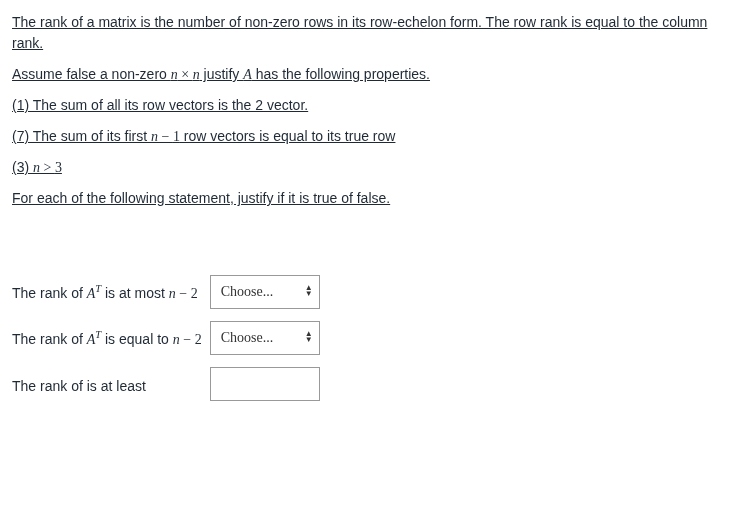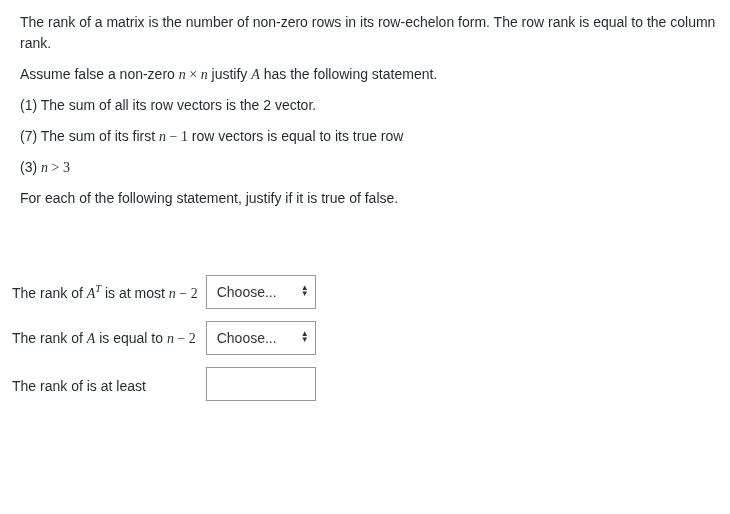--- a/index.html
+++ b/index.html
@@ -5,61 +5,62 @@
   * { box-sizing: border-box; }
   body {
     margin: 0;
     padding: 8px 12px;
     font-family: Arial, Helvetica, sans-serif;
     font-size: 14px;
     color: #1f2a36;
     background: #fff;
     width: 730px;
   }
-  p { margin: 4px 0 10px 8px; line-height: 1.5; }
+  p { margin: 4px 0 10px 0; line-height: 1.5; text-decoration: underline; }
   .math-it { font-style: italic; font-family: 'Times New Roman', serif; }
   .math-rm { font-family: 'Times New Roman', serif; }
   .sup { font-size: 0.75em; vertical-align: super; font-style: italic; font-family: 'Times New Roman', serif; }
   .gap { height: 50px; }
   table.answers { border-collapse: collapse; }
   table.answers td { padding: 6px 8px 6px 0; vertical-align: middle; }
   .stmt { white-space: nowrap; padding-right:10px; }
   .selectwrap {
     position: relative;
     display: inline-block;
     border: 1px solid #999;
     background: #fff;
     height: 34px;
     min-width: 110px;
     padding: 0 24px 0 10px;
     line-height: 32px;
     cursor: pointer;
     font-size: 14px;
     color: #333;
+    font-family: Liberation Serif, serif;
   }
   .selectwrap .arrows {
     position: absolute;
     right: 6px;
     top: 50%;
     transform: translateY(-50%);
     display: flex;
     flex-direction: column;
     line-height: 4px;
     font-size: 8px;
     color: #333;
   }
   .selectwrap .arrows span { display:block; height:6px; }
 </style>
 </head>
 <body>
 
 <p>The rank of a matrix is the number of non-zero rows in its row-echelon form. The row rank is equal to the column rank.</p>
 
 <p>
-  <span>Assume false a non-zero </span><span class="math-it">n</span><span class="math-rm"> × </span><span class="math-it">n</span><span> justify </span><span class="math-it">A</span><span> has the following statement.</span>
+  <span>Assume false a non-zero </span><span class="math-it">n</span><span class="math-rm"> × </span><span class="math-it">n</span><span> justify </span><span class="math-it">A</span><span> has the following properties.</span>
 </p>
 
 <p>(1) The sum of all its row vectors  is the 2 vector.</p>
 
 <p>
   <span>(7) The sum of its first </span><span class="math-it">n</span><span class="math-rm"> − </span><span class="math-rm">1</span><span> row vectors is equal to its true row</span>
 </p>
 
 <p>
   <span>(3) </span><span class="math-it">n</span><span class="math-rm"> &gt; </span><span class="math-rm">3</span>
@@ -80,35 +81,35 @@
       <div class="selectwrap">
         <span>Choose...</span>
         <span class="arrows">
               <span>▲</span>
               <span>▼</span>
             </span>
       </div>
     </td>
   </tr>
 
-
   <tr>
     <td class="stmt">
-      <span>The rank of </span><span class="math-it">A</span><span> is equal to </span><span> </span><span class="math-it">n</span><span class="math-rm"> − </span><span class="math-rm">2</span>
+      <span>The rank of </span><span class="math-it">A</span><span class="sup">T</span><span> is equal to </span><span class="math-it">n</span><span class="math-rm"> − </span><span class="math-rm">2</span>
     </td>
     <td>
       <div class="selectwrap">
         <span>Choose...</span>
         <span class="arrows">
               <span>▲</span>
               <span>▼</span>
             </span>
       </div>
     </td>
   </tr>
+
 
 
 
   <tr>
     <td class="stmt">
       <span>The rank of </span><span> is at least </span>
     </td>
     <td>
       <div class="selectwrap">
         

